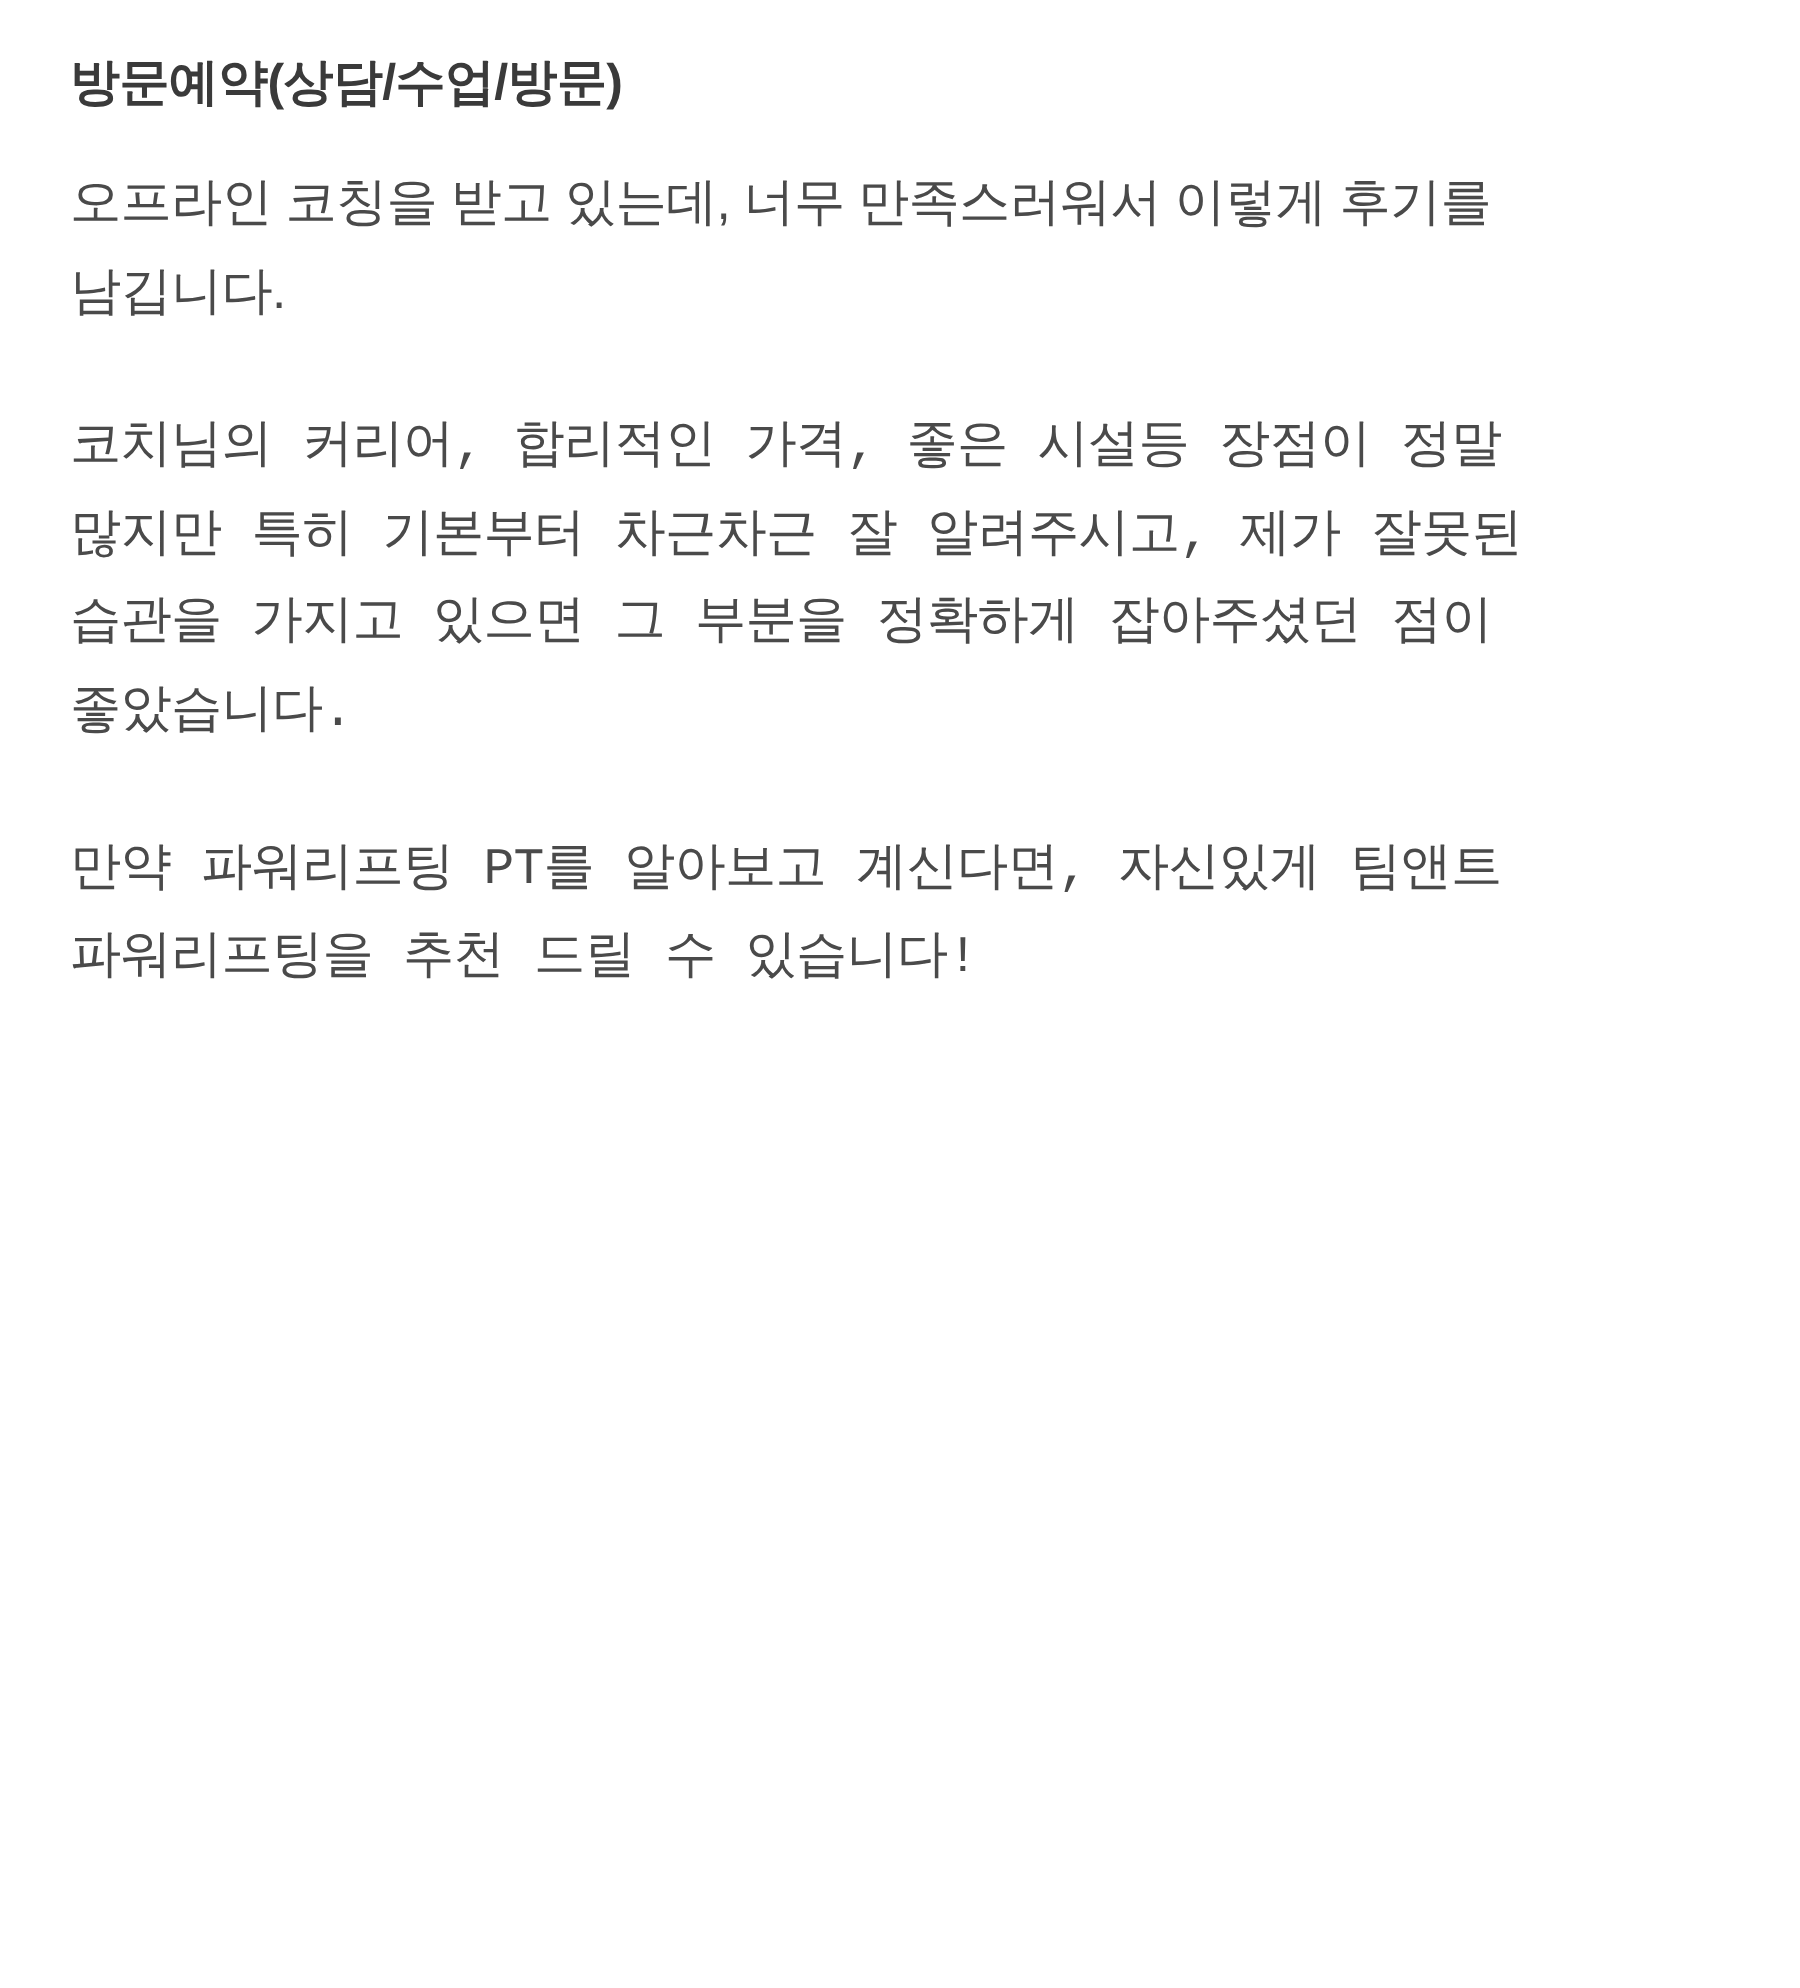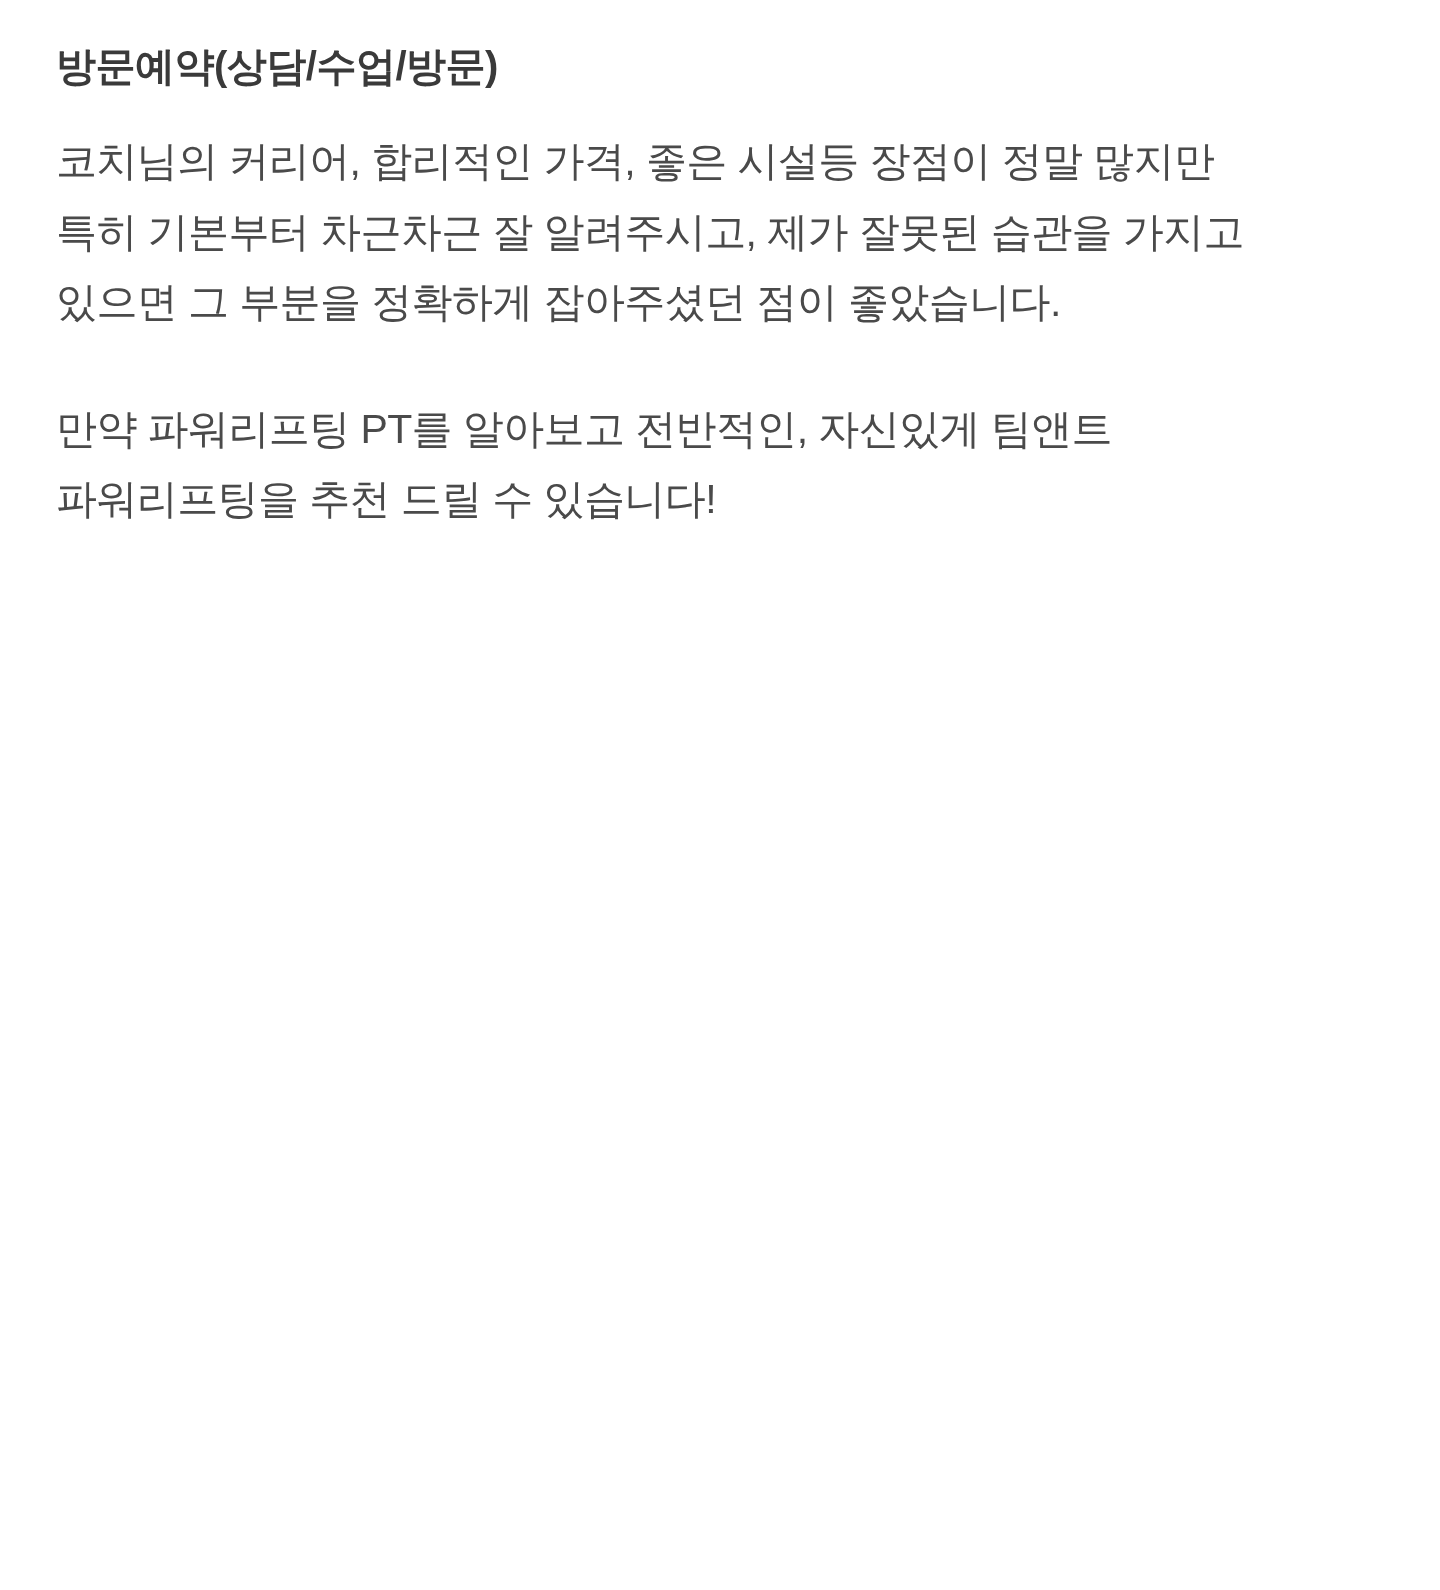--- a/index.html
+++ b/index.html
@@ -38,24 +38,26 @@
     margin: 0;
     word-break: keep-all;
     overflow-wrap: break-word;
   }
   .para {
     margin: 0;
     white-space: pre-wrap;
   }
   .para + .para {
     margin-top: 56px;
+    font-family: Liberation Mono, monospace;
   }
 </style>
 </head>
 <body>
 
 <div class="page">
   <h1 class="review-title">방문예약(상담/수업/방문)</h1>
   <div class="review-body">
+    <p class="para">오프라인 코칭을 받고 있는데, 너무 만족스러워서 이렇게 후기를 남깁니다.</p>
     <p class="para">코치님의 커리어, 합리적인 가격, 좋은 시설등 장점이 정말 많지만 특히 기본부터 차근차근 잘 알려주시고, 제가 잘못된 습관을 가지고 있으면 그 부분을 정확하게 잡아주셨던 점이 좋았습니다.</p>
-    <p class="para">만약 파워리프팅 PT를 알아보고 전반적인, 자신있게 팀앤트 파워리프팅을 추천 드릴 수 있습니다!</p>
+    <p class="para">만약 파워리프팅 PT를 알아보고 계신다면, 자신있게 팀앤트 파워리프팅을 추천 드릴 수 있습니다!</p>
   </div>
 </div>
 
 </body></html>

